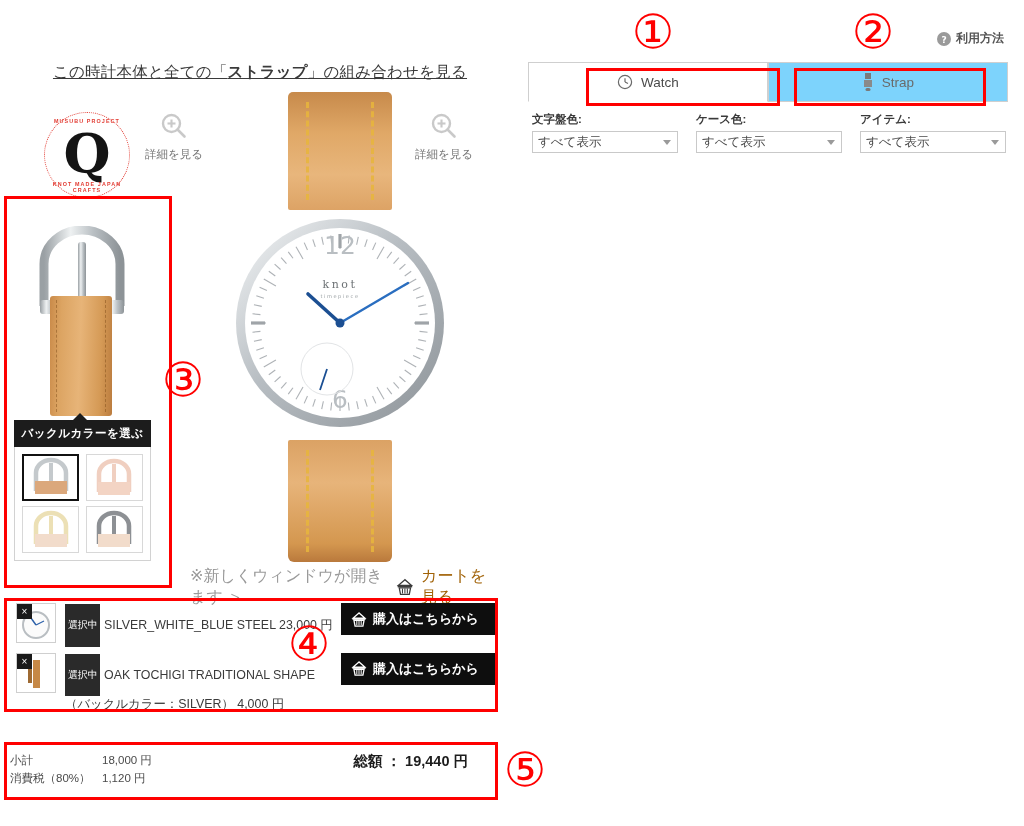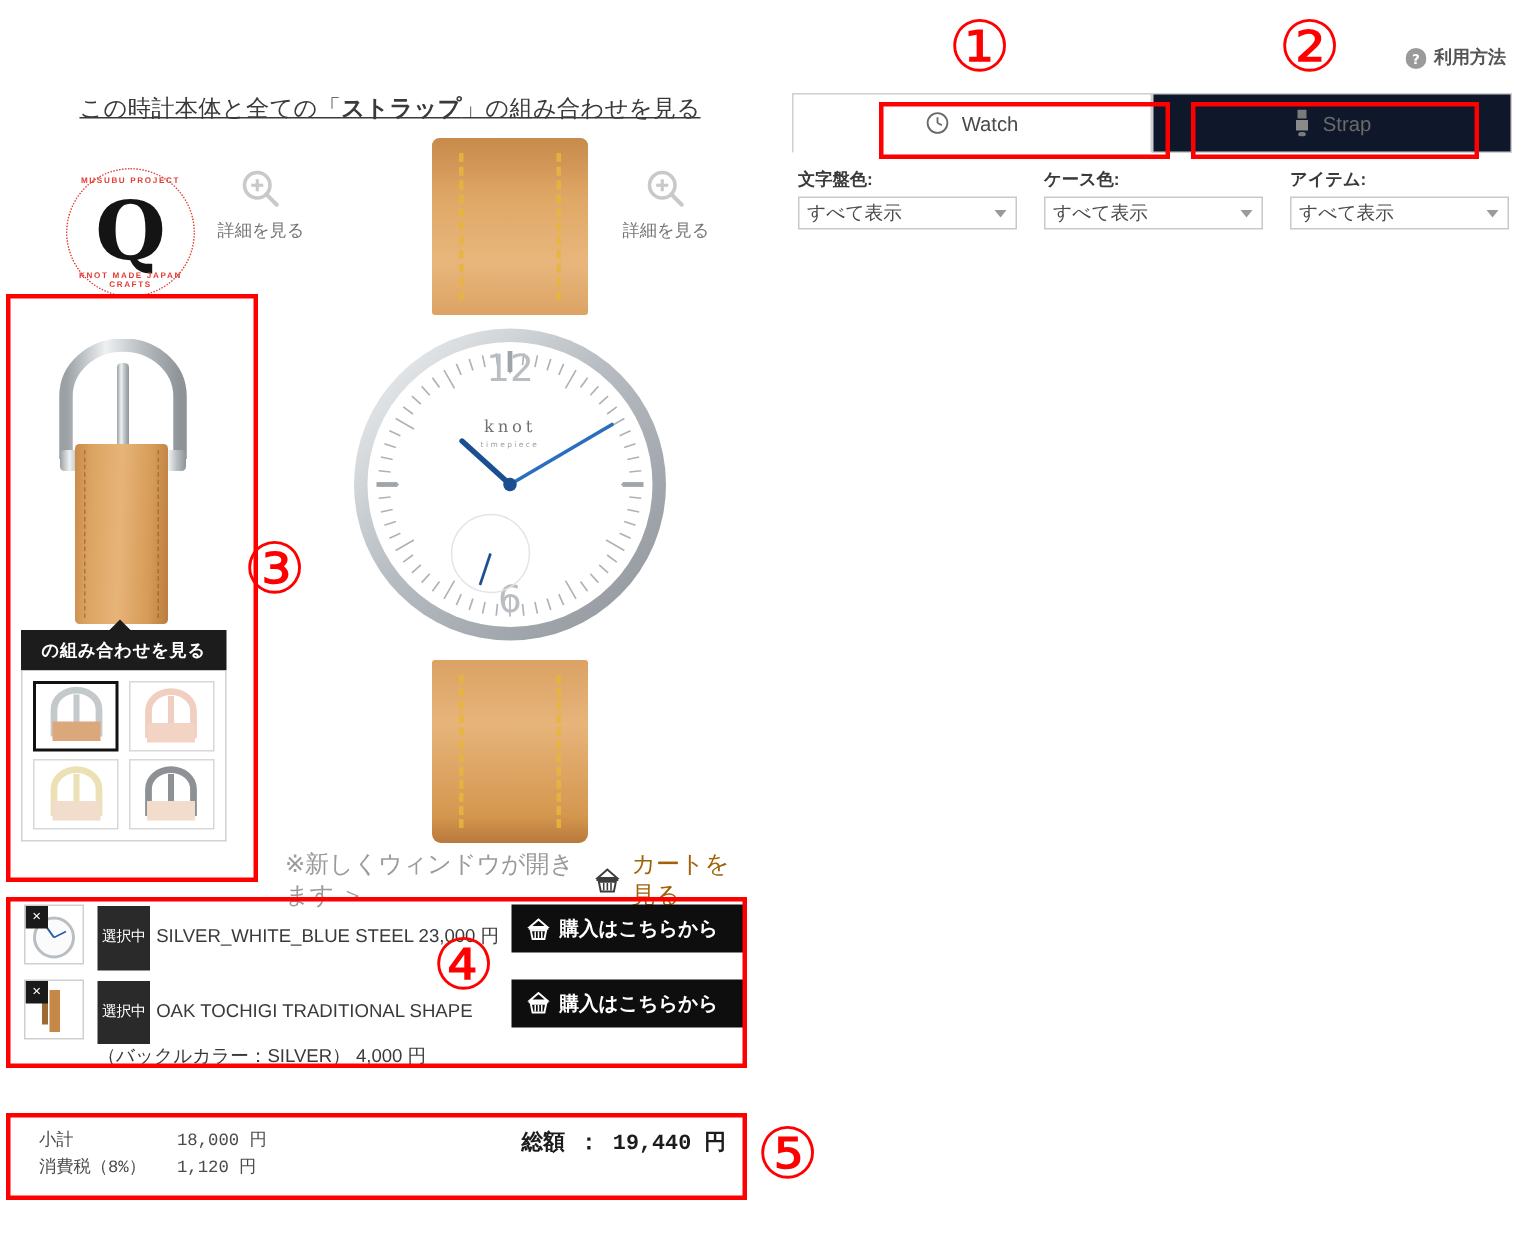--- a/index.html
+++ b/index.html
@@ -165,23 +165,22 @@
   }
   .buy-btn {
     flex:0 0 auto; background:#0e0e0e; color:#fff; border:none;
     font-size:13px; font-weight:bold; padding:7px 12px 7px 10px; margin-left: 8px;
     display:flex; align-items:center; gap:6px; cursor:pointer; width: 155px;
     font-family:"Liberation Sans", sans-serif;
   }
 
   
   #totals {
-    position:absolute; left: 16px; top: 744px; width: 484px; height: 56px;
+    position:absolute; left: 0; top: 744px; width: 484px; height: 56px;
     padding: 8px 14px 0 10px;
-    font-family: Liberation Mono, monospace;
   }
   #totals .row { display:flex; font-size:11.5px; color:#4a4a4a; line-height:1.55; }
   #totals .lab { width: 92px; }
   #totals .grand {
     position:absolute; right: 16px; top: 8px;
     font-size:14.5px; font-weight:bold; color:#1c1c1c; white-space:nowrap;
   }
 
   
   #right-panel { position:absolute; left: 520px; top: 0; width: 504px; height: 826px; }
@@ -192,21 +191,21 @@
   }
   #tabs {
     position:absolute; left: 8px; top: 62px; width: 480px; height: 40px;
     display:flex; border-bottom:1px solid #cfcfcf; background:#fff;
   }
   .tab {
     flex:1 1 0; display:flex; align-items:center; justify-content:center; gap:8px;
     font-size:13.5px; cursor:pointer; border:1px solid #cfcfcf; margin-bottom:-1px;
   }
   .tab.active { background:#fff; border-bottom-color:#fff; color:#4a4a4a; }
-  .tab.inactive { background:#0f172a; color:#6a6a6a; }
+  .tab.inactive { background:#7dd3fc; color:#6a6a6a; }
 
   #filters {
     position:absolute; left: 12px; top: 112px; width: 476px;
     display:flex; gap: 16px;
   }
   .filter { width: 160px; }
   .filter .flabel { font-size:11.5px; font-weight:bold; color:#3a3a3a; margin-bottom:4px; display:block; }
   .filter .fselect {
     width: 146px; height: 22px; border:1px solid #c9c9c9; background:#fff;
     font-size:12.5px; color:#4a4a4a; padding: 0 18px 0 5px; position:relative;
@@ -269,21 +268,21 @@
         <path d="M10 80 L10 38 A38 34 0 0 1 86 38 L86 80" fill="none" stroke="url(#steel)" stroke-width="9"></path>
         <rect x="44" y="16" width="8" height="66" rx="3" fill="url(#steel)"></rect>
         <rect x="6" y="74" width="18" height="14" rx="3" fill="url(#steel)"></rect>
         <rect x="72" y="74" width="18" height="14" rx="3" fill="url(#steel)"></rect>
       </svg>
       <div class="band"></div>
     </div>
 
     <div id="buckle-chooser">
       <div class="tip"></div>
-      <div class="hdr">の組み合わせを見る</div>
+      <div class="hdr">バックルカラーを選ぶ</div>
       <div class="swatches">
         <div class="swatch selected">
           <svg width="44" height="40" viewBox="0 0 44 40">
             <path d="M7 34 L7 16 A15 13 0 0 1 37 16 L37 34" fill="none" stroke="#c4c9cc" stroke-width="4.5"></path>
             <rect x="20" y="6" width="4" height="28" fill="#c4c9cc"></rect>
             <rect x="6" y="24" width="32" height="13" fill="#dba87c"></rect>
           </svg>
         </div>
         <div class="swatch">
           <svg width="44" height="40" viewBox="0 0 44 40">
@@ -476,21 +475,21 @@
         </button>
       </div>
     </div>
 
     <div id="totals">
       <div class="row">
         <span class="lab">小計</span>
         <span>18,000 円</span>
       </div>
       <div class="row">
-        <span class="lab">消費税（8%）</span>
+        <span class="lab">消費税（80%）</span>
         <span>1,120 円</span>
       </div>
       <div class="grand">
         <span>総額 ：</span>
         <span>19,440 円</span>
       </div>
     </div>
   </div>
 
   <div id="right-panel">

